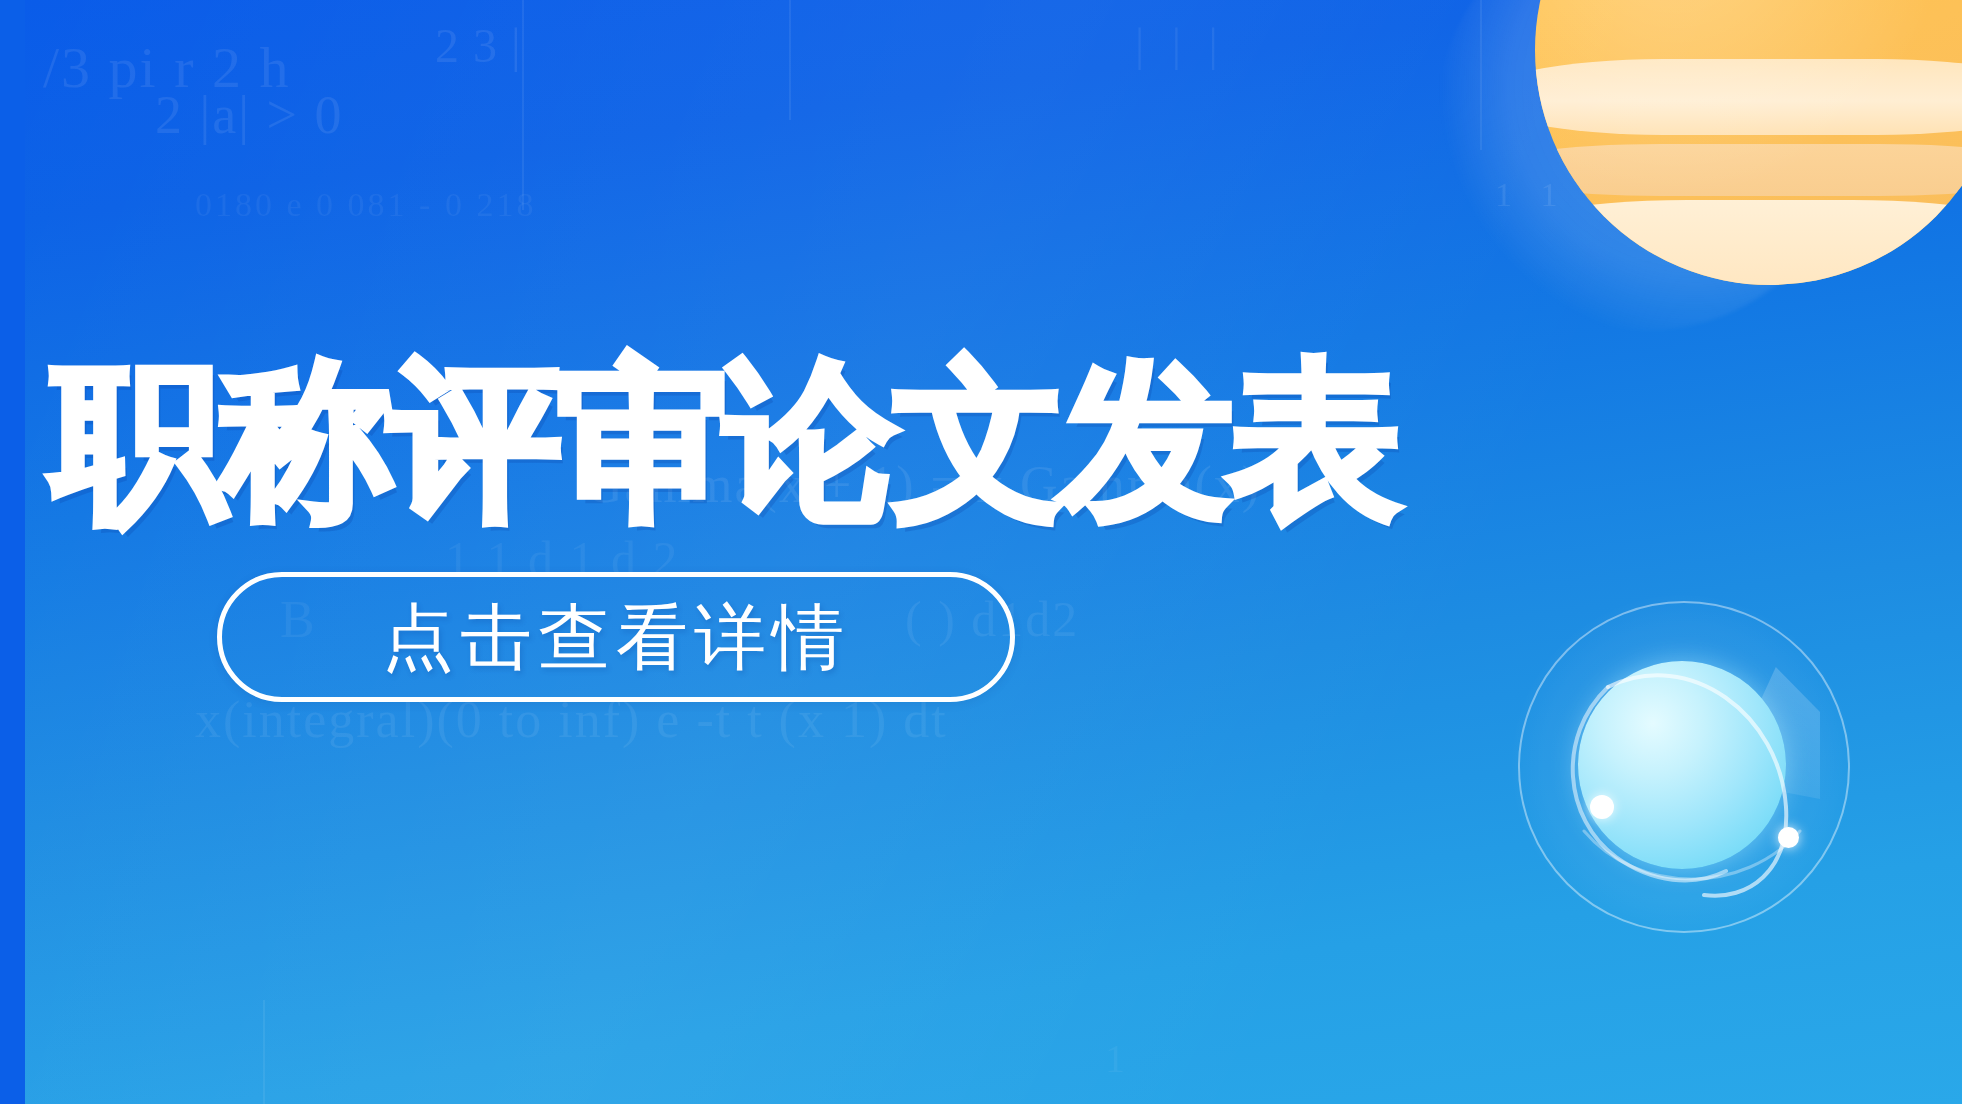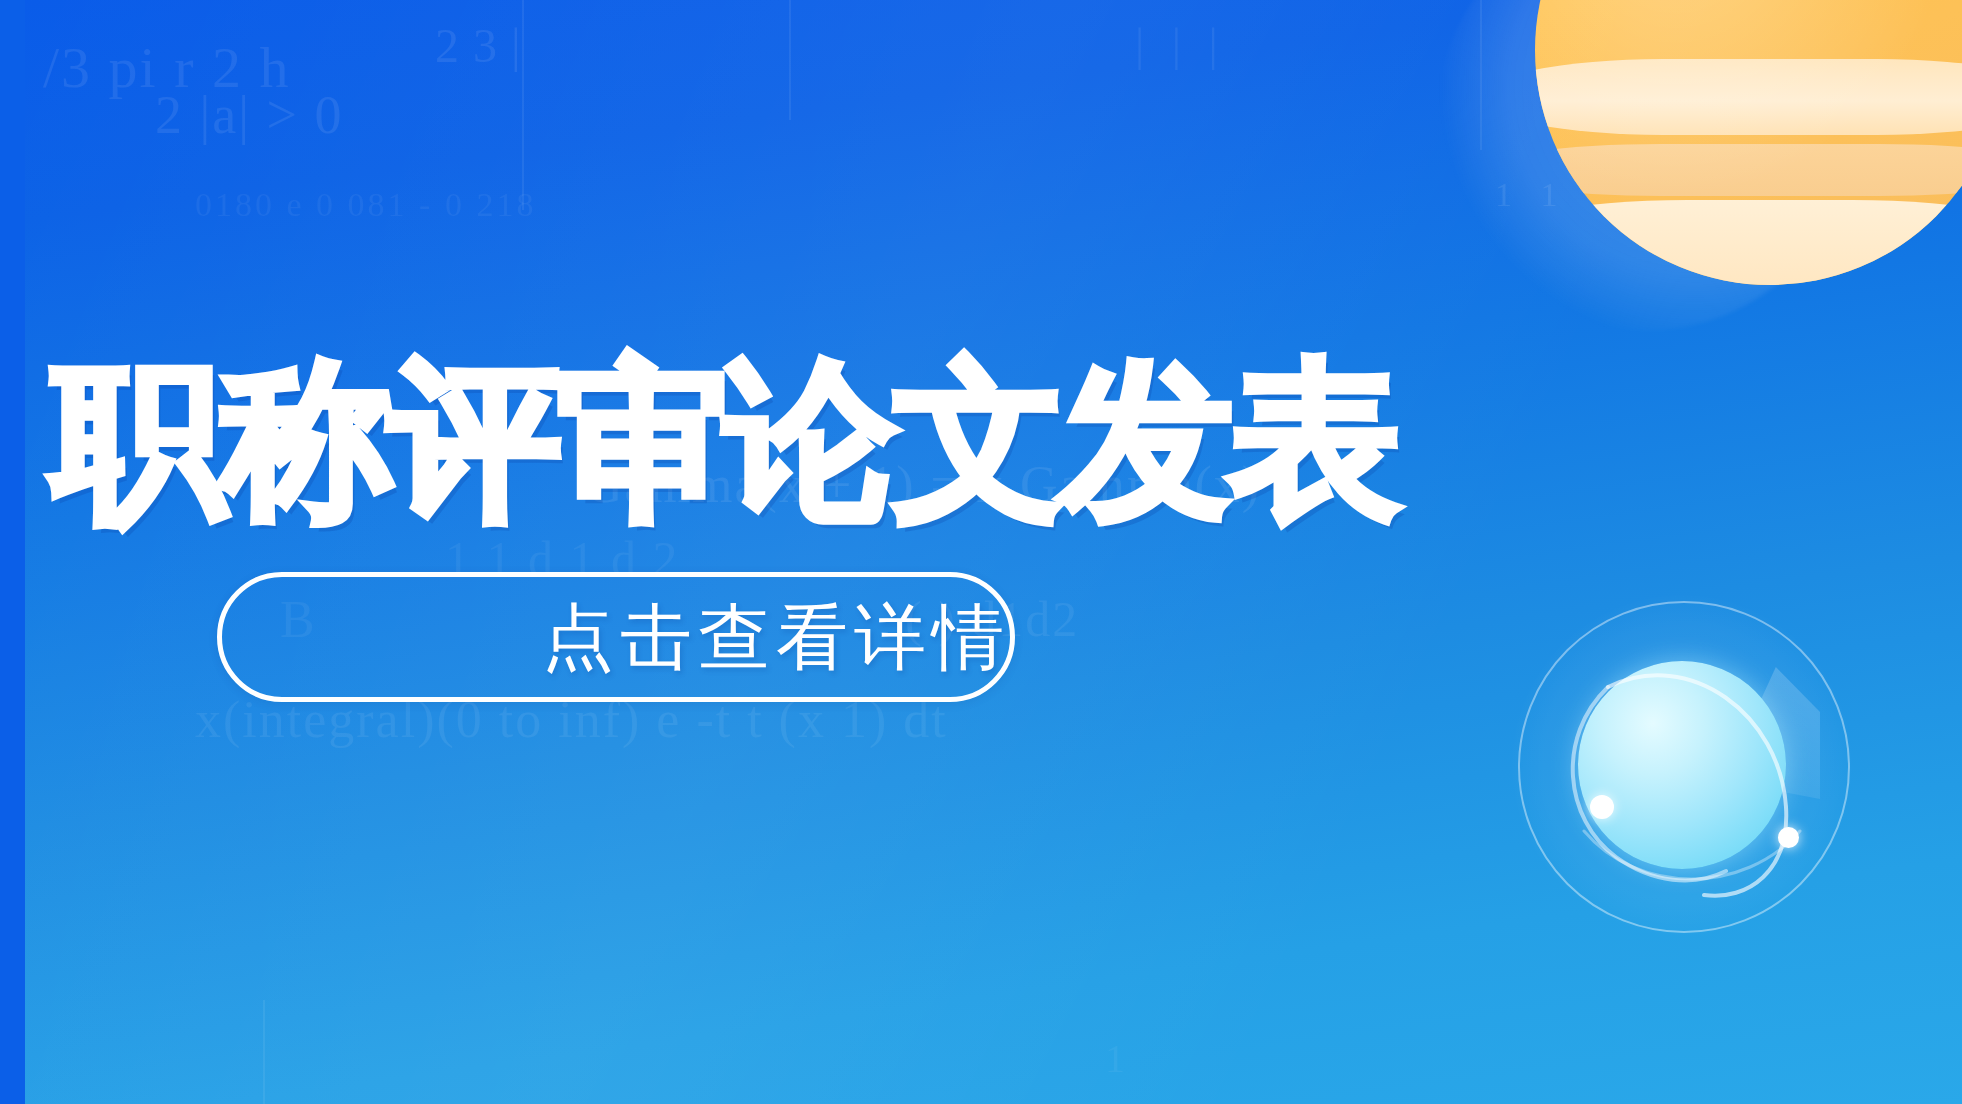--- a/index.html
+++ b/index.html
@@ -107,21 +107,21 @@
     white-space:nowrap;
   }
 
   
   .cta{
     position:absolute;left:192px;top:572px;
     width:798px;height:130px;
     box-sizing:border-box;
     border:5px solid #ffffff;
     border-radius:70px;
-    display:flex;align-items:center;justify-content:flex-end;
+    display:flex;align-items:center;justify-content:center;
     box-shadow:0 2px 10px rgba(0,40,120,0.10);
     cursor:pointer;
   }
   .cta span{
     font-size:72px;line-height:1;font-weight:400;color:#ffffff;
     letter-spacing:6px;
     font-family:"DejaVu Sans","Liberation Sans",sans-serif;
     text-shadow:2px 3px 5px rgba(10,60,150,0.22);
     white-space:nowrap;
   }

